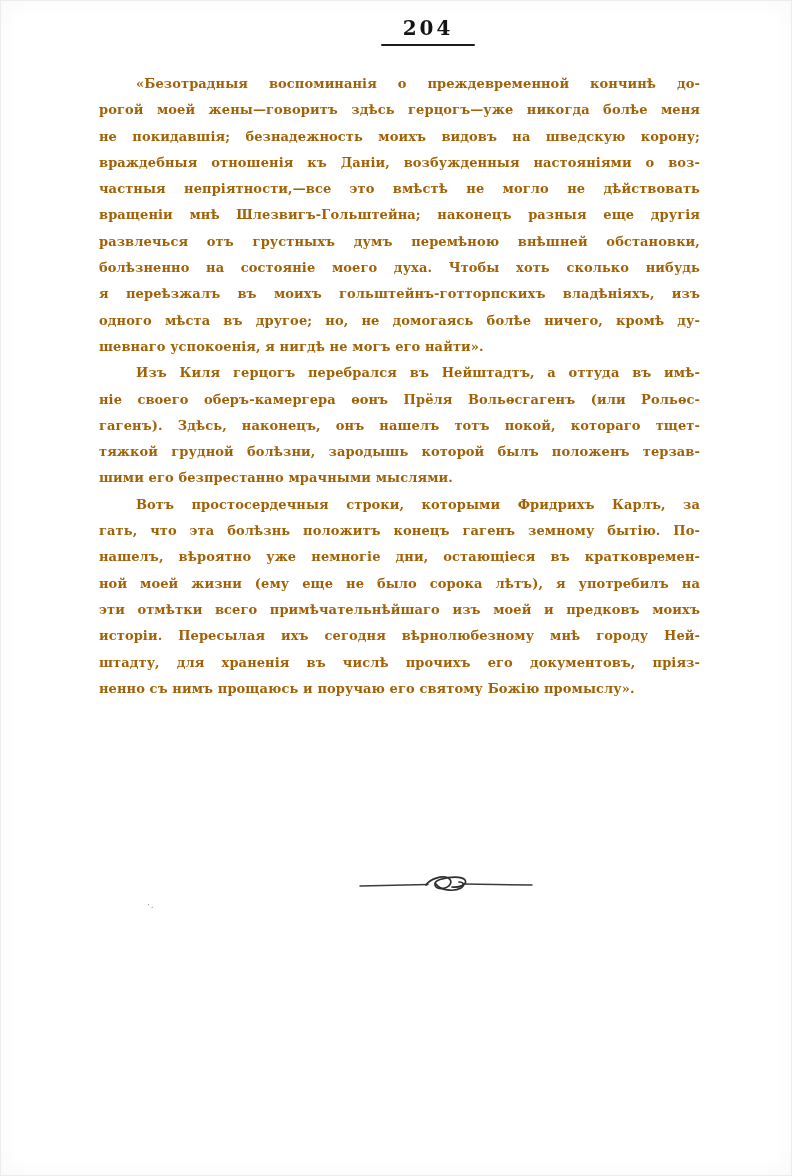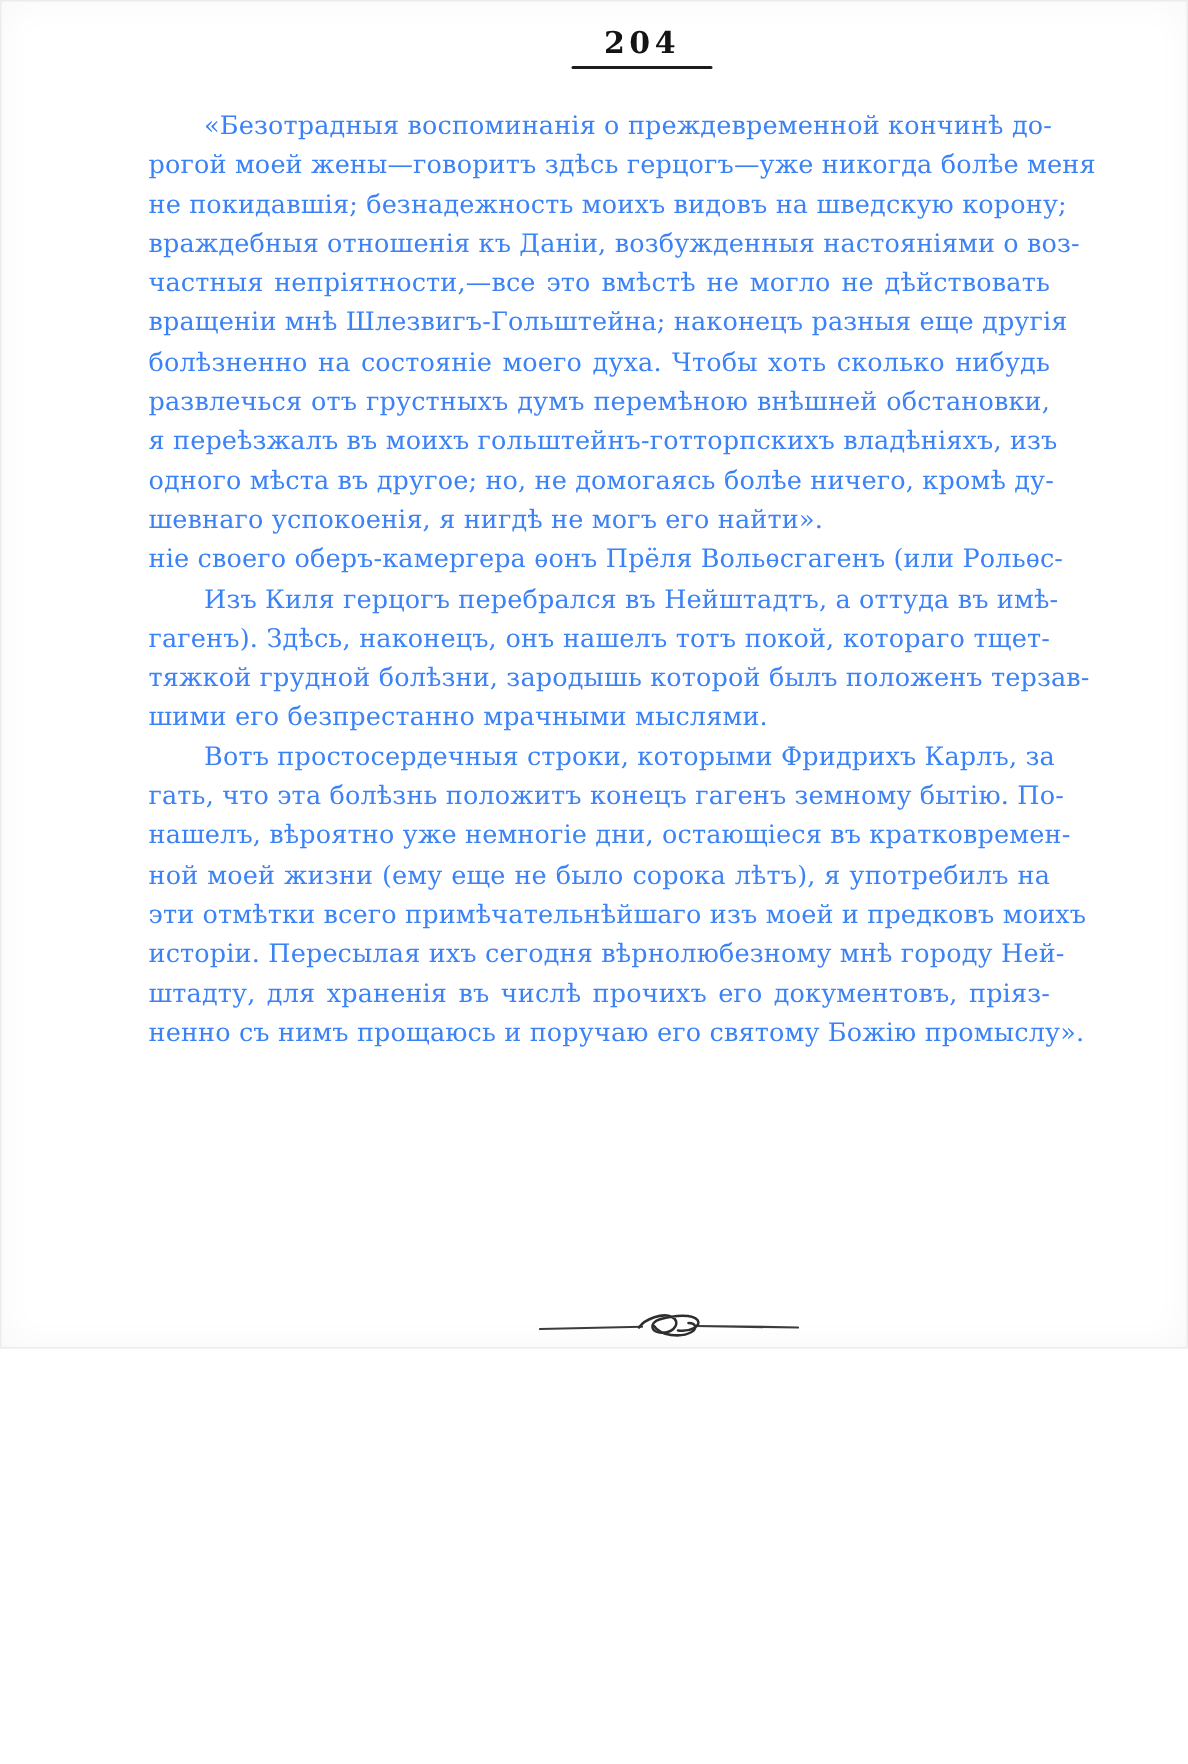--- a/index.html
+++ b/index.html
@@ -1,21 +1,21 @@
 <!DOCTYPE html>
 <html><head>
 <meta charset="utf-8">
 <style>
   html, body { margin: 0; padding: 0; }
   body { background: #ffffff; font-family: "DejaVu Serif", "Liberation Serif", serif; }
 
   .page {
     position: relative;
     width: 792px;
-    height: 899px;
+    height: 1176px;
     background: #ffffff;
     overflow: hidden;
     box-shadow: inset 0 0 0 1px #ececec, inset 0 0 26px rgba(0,0,0,0.035);
   }
 
   
   .pagenum-wrap {
     position: absolute;
     top: 17px;
     left: 381px;
@@ -35,23 +35,23 @@
     background: #1c1c1c;
     border-radius: 1px;
   }
 
   
   .text-block {
     position: absolute;
     left: 99px;
     top: 71px;
     width: 601px;
-    color: #3b82f6;
-    font-size: 17px;
-    font-weight: normal;
+    color: #a16207;
+    font-size: 13px;
+    font-weight: bold;
     letter-spacing: 0.1px;
   }
   .paragraph { margin: 0; }
   .line {
     height: 26.3px;
     line-height: 26.3px;
     white-space: nowrap;
     text-align: justify;
     text-align-last: justify;
     overflow: visible;
@@ -90,29 +90,29 @@
   </div>
 
   <div class="text-block">
       <div class="paragraph">
         <div class="line first">«Безотрадныя воспоминанія о преждевременной кончинѣ до-</div>
         <div class="line">рогой моей жены—говоритъ здѣсь герцогъ—уже никогда болѣе меня</div>
         <div class="line">не покидавшія; безнадежность моихъ видовъ на шведскую корону;</div>
         <div class="line">враждебныя отношенія къ Даніи, возбужденныя настояніями о воз-</div>
         <div class="line">частныя непріятности,—все это вмѣстѣ не могло не дѣйствовать</div>
         <div class="line">вращеніи мнѣ Шлезвигъ-Гольштейна; наконецъ разныя еще другія</div>
+        <div class="line">развлечься отъ грустныхъ думъ перемѣною внѣшней обстановки,</div>
         <div class="line">болѣзненно на состояніе моего духа. Чтобы хоть сколько нибудь</div>
-        <div class="line">развлечься отъ грустныхъ думъ перемѣною внѣшней обстановки,</div>
         <div class="line">я переѣзжалъ въ моихъ гольштейнъ-готторпскихъ владѣніяхъ, изъ</div>
         <div class="line">одного мѣста въ другое; но, не домогаясь болѣе ничего, кромѣ ду-</div>
         <div class="line last">шевнаго успокоенія, я нигдѣ не могъ его найти».</div>
       </div>
       <div class="paragraph">
+        <div class="line first">Изъ Киля герцогъ перебрался въ Нейштадтъ, а оттуда въ имѣ-</div>
         <div class="line">ніе своего оберъ-камергера ѳонъ Прёля Вольѳсгагенъ (или Рольѳс-</div>
-        <div class="line first">Изъ Киля герцогъ перебрался въ Нейштадтъ, а оттуда въ имѣ-</div>
         <div class="line">гагенъ). Здѣсь, наконецъ, онъ нашелъ тотъ покой, котораго тщет-</div>
         <div class="line">тяжкой грудной болѣзни, зародышь которой былъ положенъ терзав-</div>
         <div class="line last">шими его безпрестанно мрачными мыслями.</div>
       </div>
       <div class="paragraph">
         <div class="line first">Вотъ простосердечныя строки, которыми Фридрихъ Карлъ, за</div>
         <div class="line">гать, что эта болѣзнь положитъ конецъ гагенъ земному бытію. По-</div>
         <div class="line">нашелъ, вѣроятно уже немногіе дни, остающіеся въ кратковремен-</div>
         <div class="line">ной моей жизни (ему еще не было сорока лѣтъ), я употребилъ на</div>
         <div class="line">эти отмѣтки всего примѣчательнѣйшаго изъ моей и предковъ моихъ</div>

